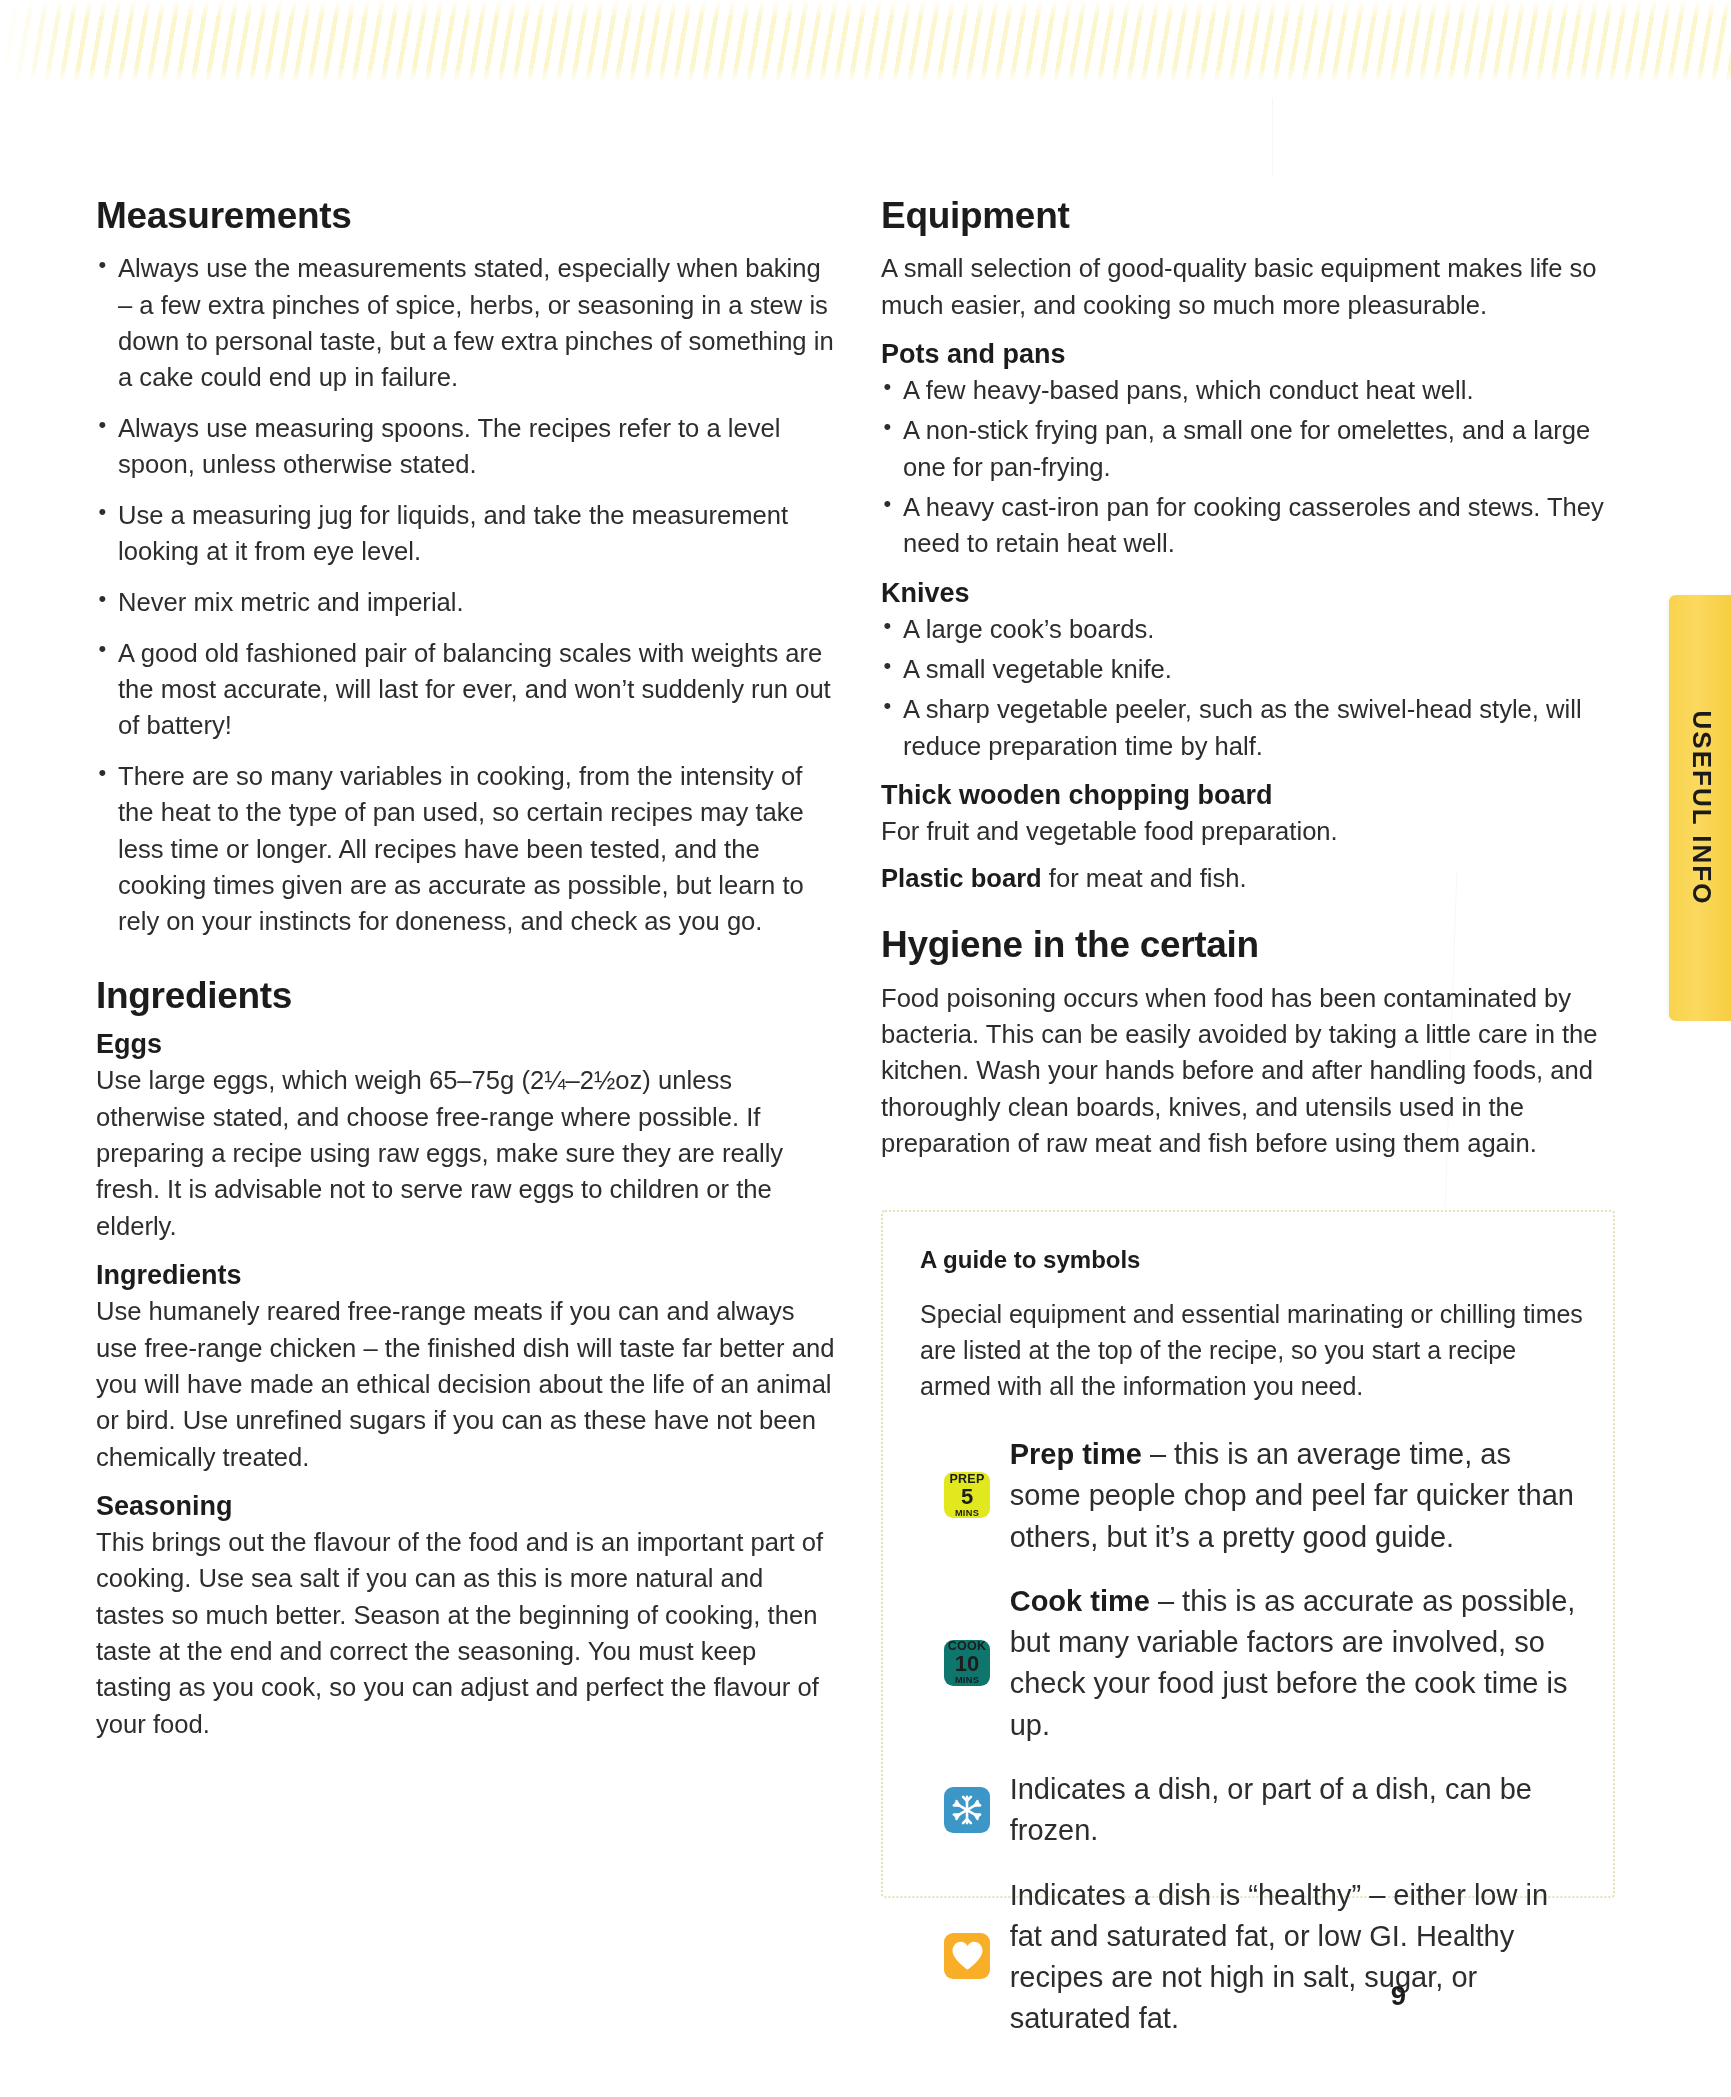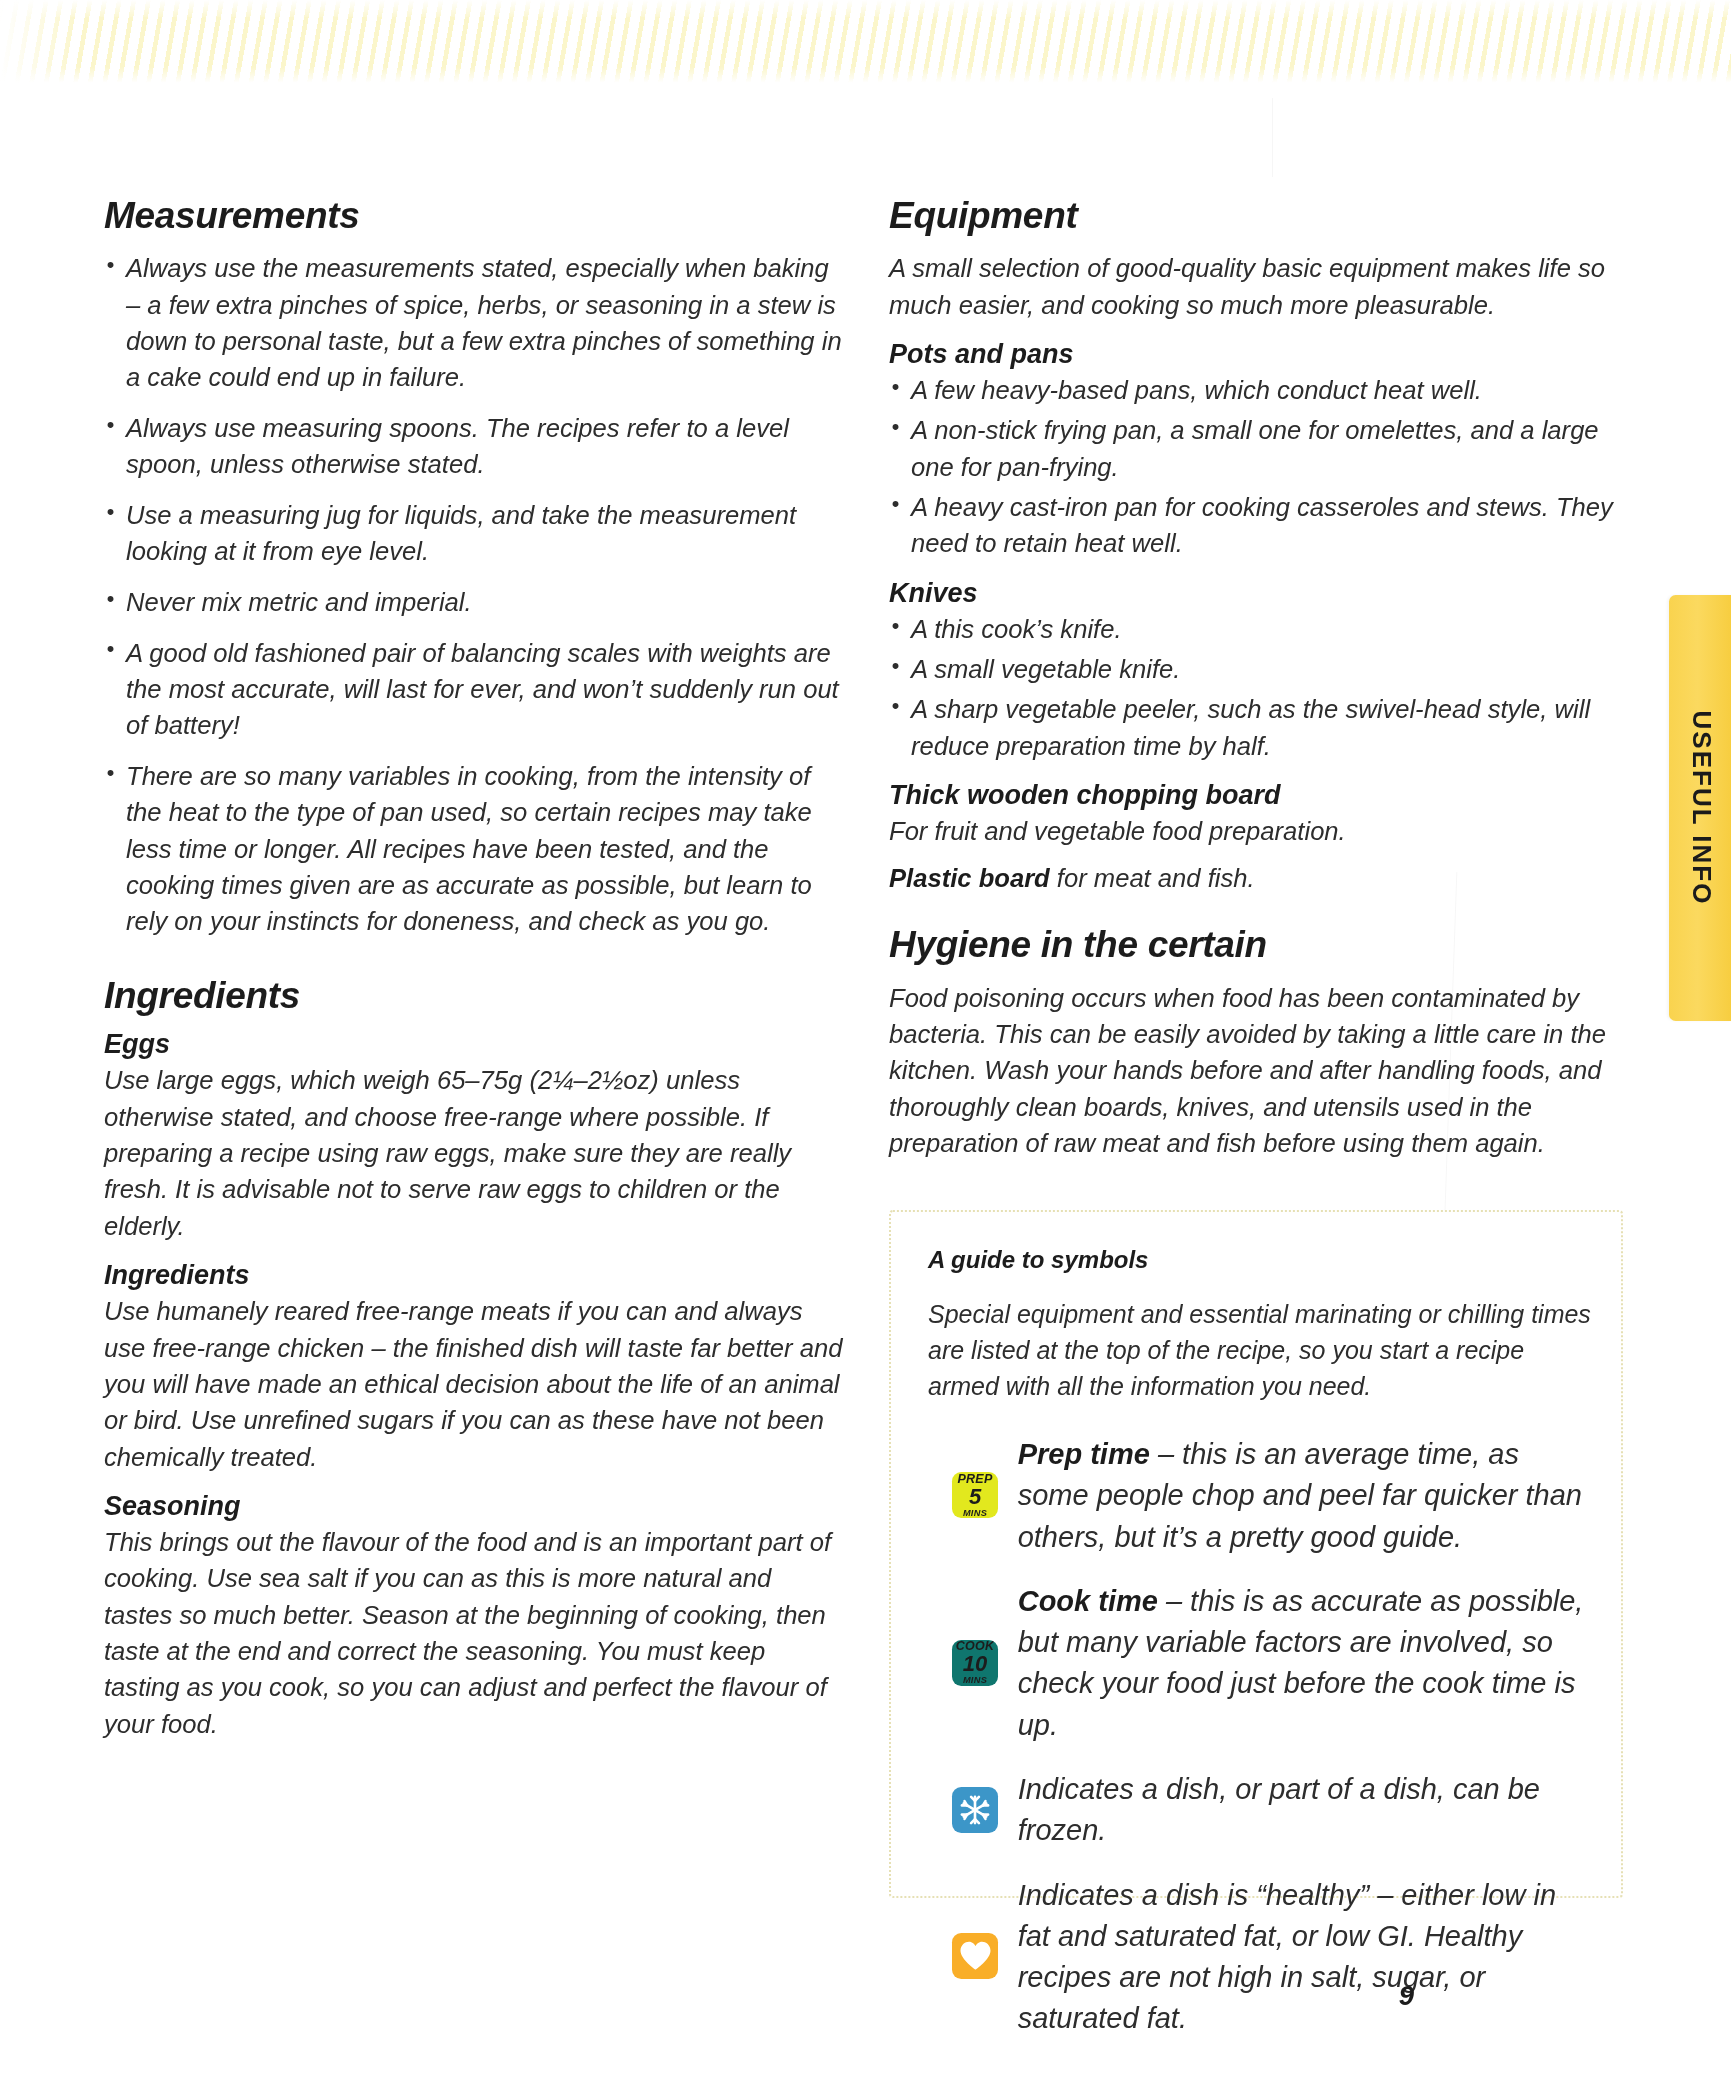--- a/index.html
+++ b/index.html
@@ -72,24 +72,23 @@
     font-size: 26px;
     font-weight: bold;
     letter-spacing: 2px;
     color: #1b1b1b;
     font-family: "Liberation Sans", sans-serif;
   }
 
   
   #page {
     position: absolute;
-    left: 12px; top: 0;
+    left: 4px; top: 0;
     width: 1512px;
     height: 2097px;
-    font-style: italic;
   }
 
   .column {
     position: absolute;
     top: 197px;
   }
   #left-col  { left: 92px;  width: 740px; }
   #right-col { left: 877px; width: 728px; }
 
   h1.sec-title {
@@ -269,21 +268,21 @@
 
     <h2 class="sub-title">Pots and pans</h2>
     <ul class="bullets tight">
       <li>A few heavy-based pans, which conduct heat well.</li>
       <li>A non-stick frying pan, a small one for omelettes, and a large one for pan-frying.</li>
       <li>A heavy cast-iron pan for cooking casseroles and stews. They need to retain heat well.</li>
     </ul>
 
     <h2 class="sub-title">Knives</h2>
     <ul class="bullets tight">
-      <li>A this cook’s knife.</li>
+      <li>A large cook’s boards.</li>
       <li>A small vegetable knife.</li>
       <li>A sharp vegetable peeler, such as the swivel-head style, will reduce preparation time by half.</li>
     </ul>
 
     <h2 class="sub-title">Thick wooden chopping board</h2>
     <p class="body">For fruit and vegetable food preparation.</p>
 
     <p class="body"><span class="inline-bold">Plastic board</span><span> for meat and fish.</span></p>
 
     <h1 class="sec-title" style="margin-top:30px;">Hygiene in the certain</h1>

